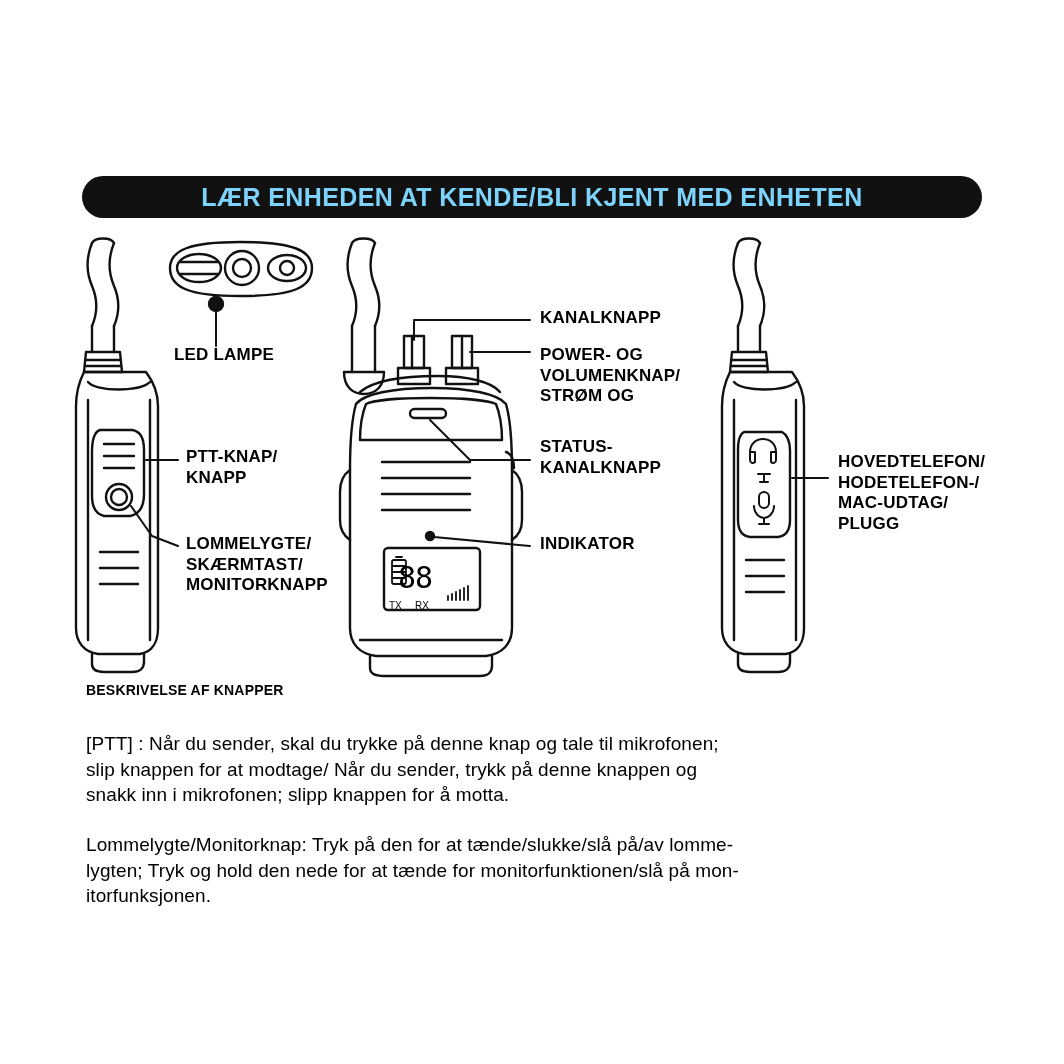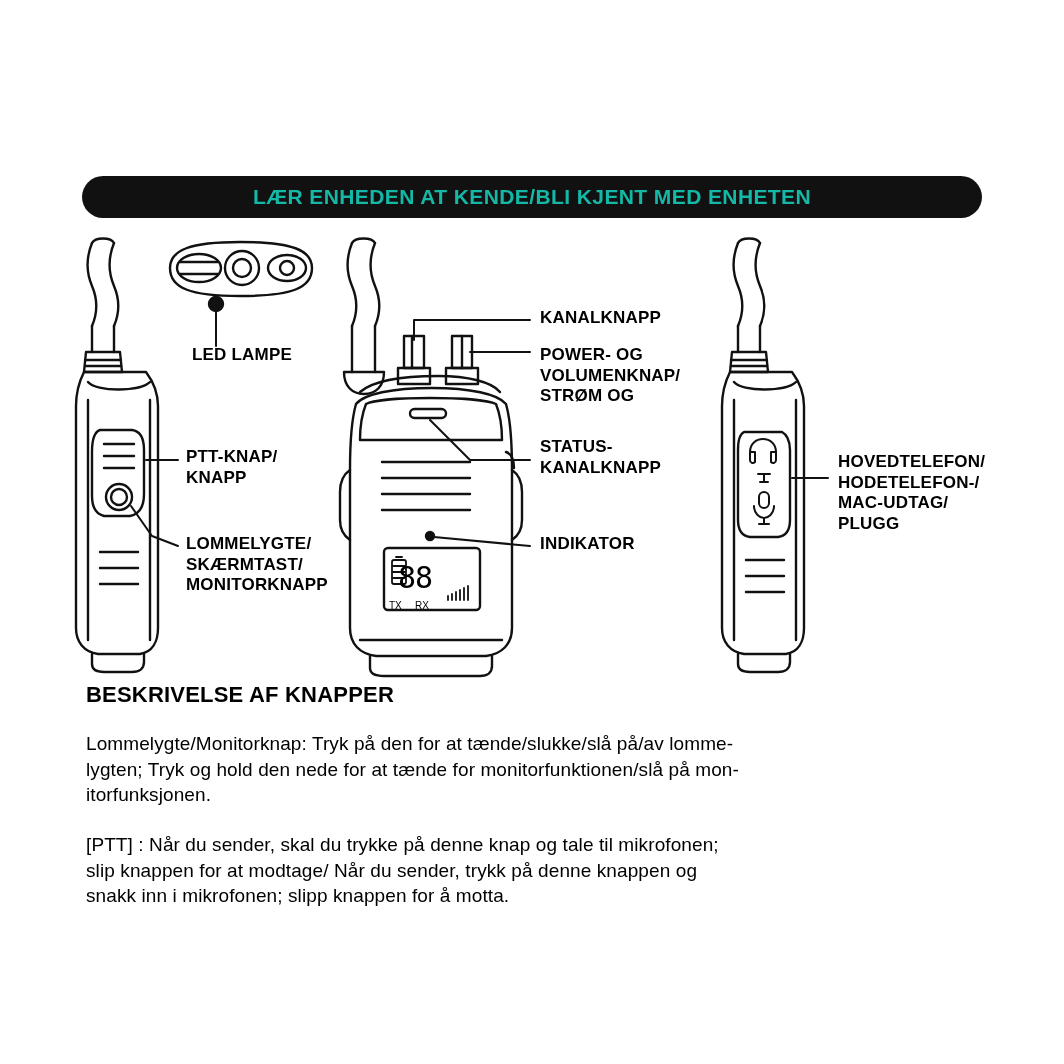--- a/index.html
+++ b/index.html
@@ -30,22 +30,22 @@
     top: 176px;
     width: 900px;
     height: 42px;
     background: #111111;
     border-radius: 21px;
     display: flex;
     align-items: center;
     justify-content: center;
   }
   .title-banner span {
-    color: #14b8a6;
-    font-size: 21px;
+    color: #7dd3fc;
+    font-size: 25px;
     font-weight: bold;
     letter-spacing: 0.4px;
     white-space: nowrap;
   }
 
   
   #art {
     position: absolute;
     left: 0;
     top: 0;
@@ -62,21 +62,21 @@
     line-height: 1.22;
     letter-spacing: 0.2px;
     white-space: pre-line;
   }
 
   
   .desc-head {
     position: absolute;
     left: 86px;
     top: 682px;
-    font-size: 22px;
+    font-size: 14px;
     font-weight: bold;
     letter-spacing: 0.2px;
   }
   .desc-body {
     position: absolute;
     left: 86px;
     top: 706px;
     width: 900px;
     font-size: 19px;
     line-height: 1.33;
@@ -255,21 +255,21 @@
         <path d="M764,518 L764,524 M759,524 L769,524"></path>
       </g>
 
     </g>
   </svg>
 
   <div class="lcd-digits">88</div>
   <div class="lcd-small" style="left:389px; top:600px;">TX</div>
   <div class="lcd-small" style="left:415px; top:600px;">RX</div>
 
-  <div class="label" style="left:192px; top:345px;">LED LAMPE</div>
+  <div class="label" style="left:174px; top:345px;">LED LAMPE</div>
 
   <div class="label" style="left:186px; top:447px;">PTT-KNAP/
 KNAPP</div>
 
   <div class="label" style="left:186px; top:534px;">LOMMELYGTE/
 SKÆRMTAST/
 MONITORKNAPP</div>
 
   <div class="label" style="left:540px; top:308px;">KANALKNAPP</div>
 
@@ -282,21 +282,21 @@
 
   <div class="label" style="left:540px; top:534px;">INDIKATOR</div>
 
   <div class="label" style="left:838px; top:452px;">HOVEDTELEFON/
 HODETELEFON-/
 MAC-UDTAG/
 PLUGG</div>
 
   <div class="desc-head">BESKRIVELSE AF KNAPPER</div>
   <div class="desc-body">
+    <p>[PTT] :  Når du sender, skal du trykke på denne knap og tale til mikrofonen;
+slip knappen for at modtage/ Når du sender, trykk på denne knappen og
+snakk inn i mikrofonen; slipp knappen for å motta.</p>
     <p>Lommelygte/Monitorknap: Tryk på den for at tænde/slukke/slå på/av lomme-
 lygten; Tryk og hold den nede for at tænde for monitorfunktionen/slå på mon-
 itorfunksjonen.</p>
-    <p>[PTT] :  Når du sender, skal du trykke på denne knap og tale til mikrofonen;
-slip knappen for at modtage/ Når du sender, trykk på denne knappen og
-snakk inn i mikrofonen; slipp knappen for å motta.</p>
   </div>
 
 </div>
 
 </body></html>

